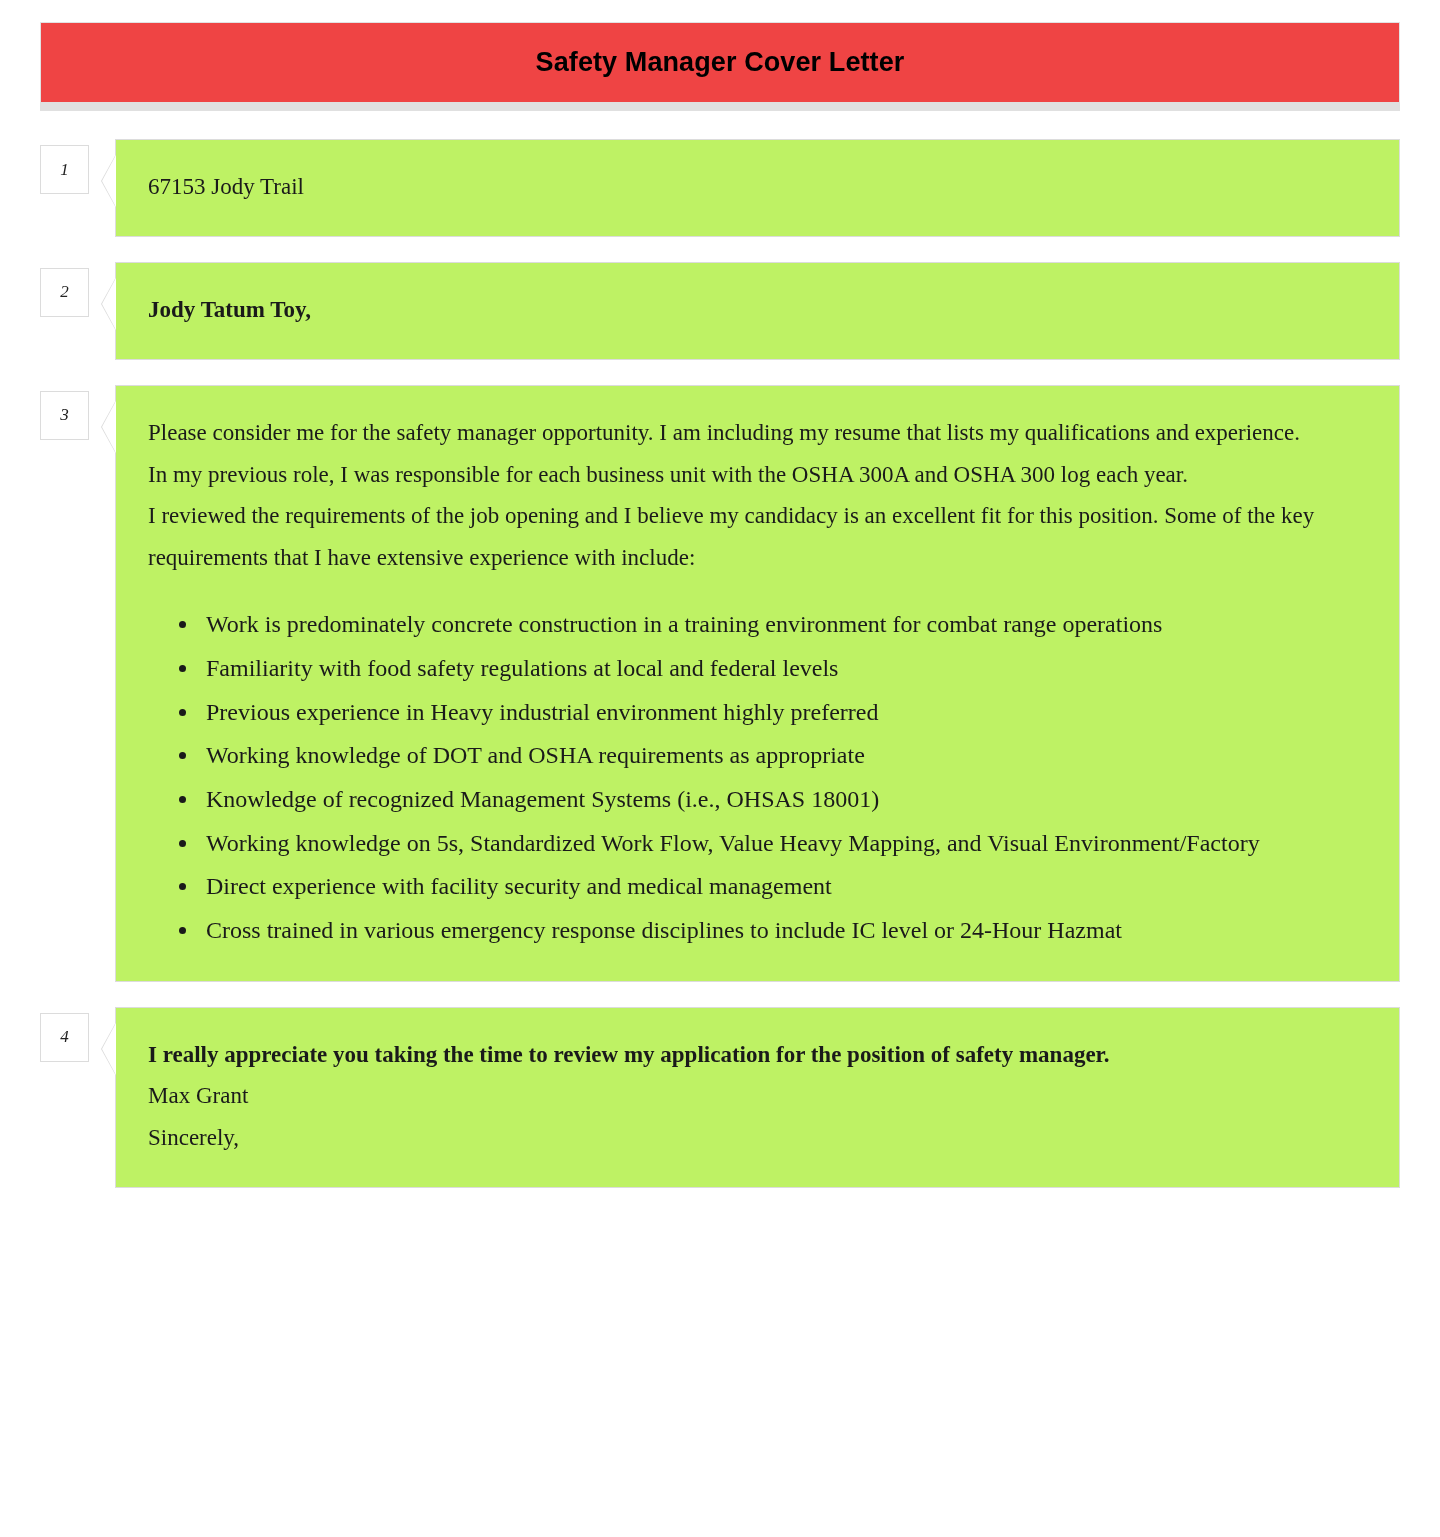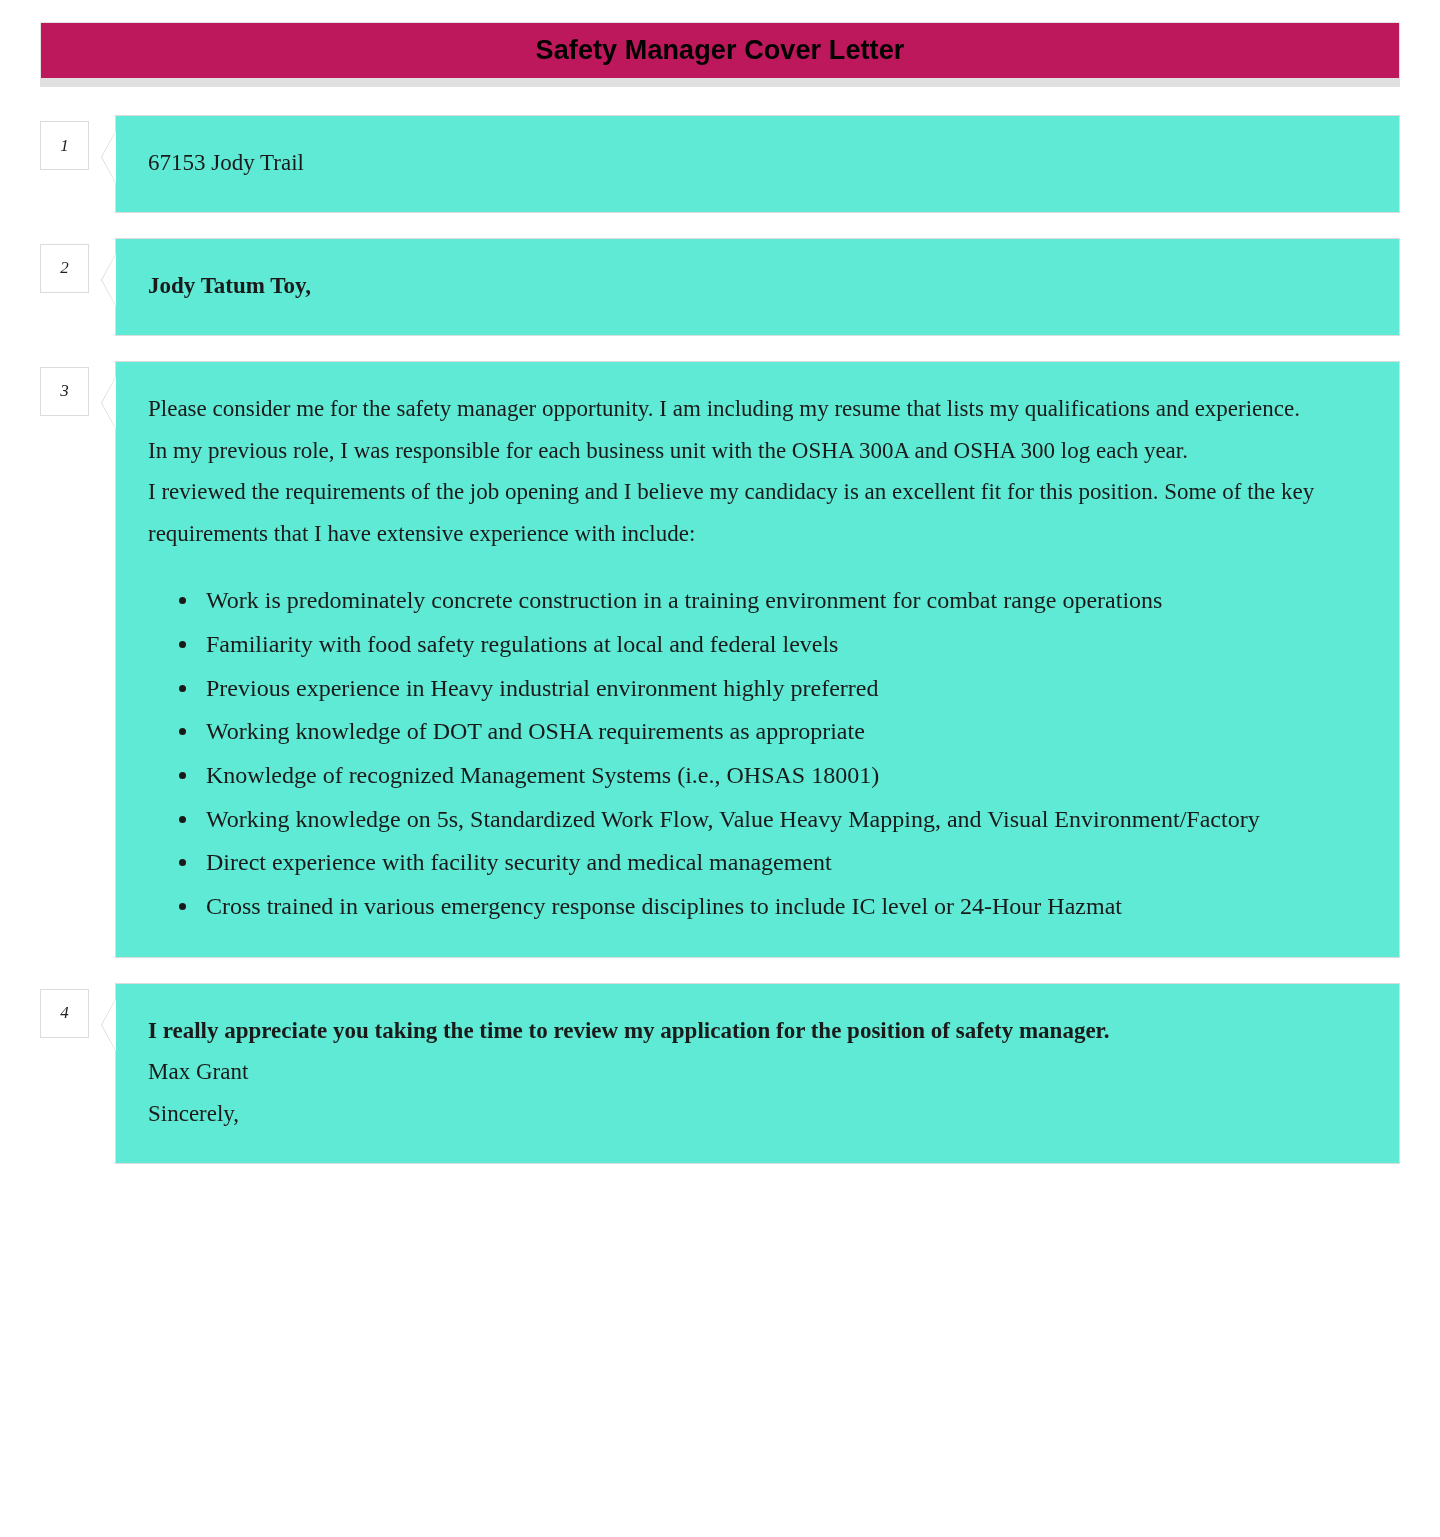--- a/index.html
+++ b/index.html
@@ -18,24 +18,24 @@
   .page {
     width: 1440px;
     padding: 0 40px;
   }
 
   
   .header-wrap {
     margin-top: 22px;
   }
   .header-panel {
-    background: #be185d;
+    background: #ef4444;
     border: 1px solid #e2e2e2;
     border-bottom: none;
-    height: 56px;
+    height: 80px;
     display: flex;
     align-items: center;
     justify-content: center;
   }
   .header-title {
     font-family: "Liberation Sans", sans-serif;
     font-weight: bold;
     font-size: 27px;
     color: #000000;
     letter-spacing: 0.1px;
@@ -76,21 +76,21 @@
   }
 
   .notch-gap {
     flex: 0 0 26px;
   }
 
   .content-box {
     position: relative;
     flex: 1 1 auto;
     border: 1px solid #dcdcdc;
-    background: #5eead4;
+    background: #bef264;
     padding: 26px 30px 28px 32px;
     min-width: 0;
   }
 
   
   .notch {
     position: absolute;
     left: -15px;
     top: 14px;
     width: 15px;

